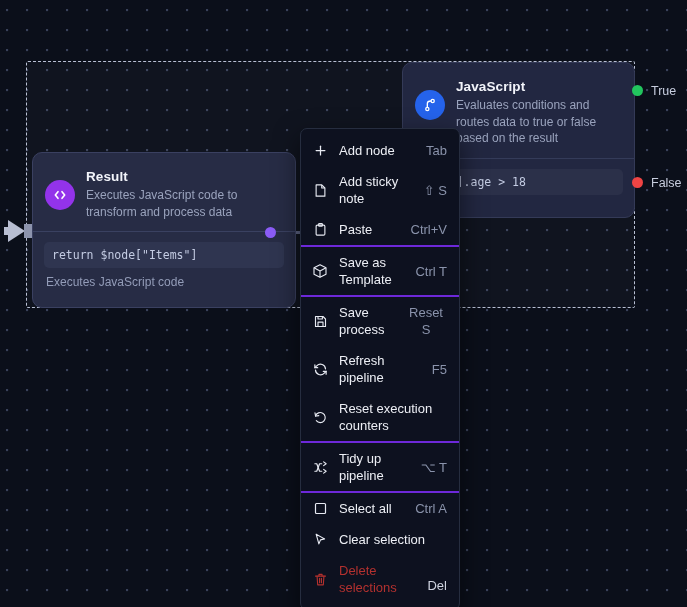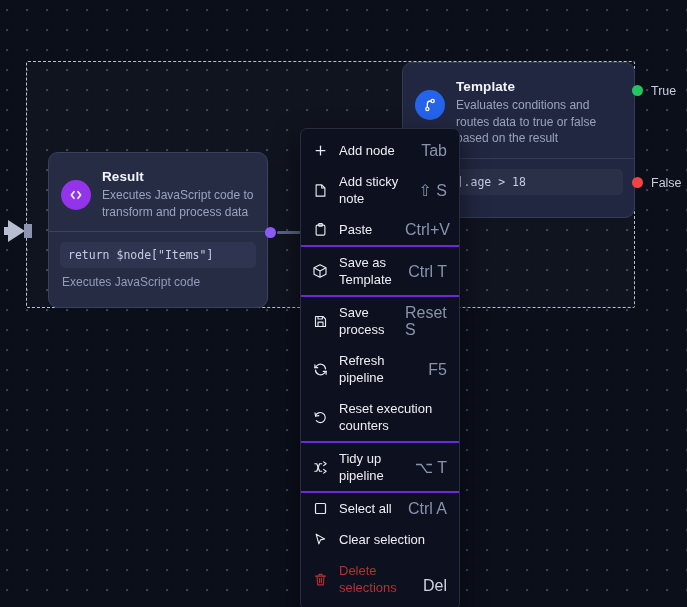--- a/index.html
+++ b/index.html
@@ -40,25 +40,24 @@
   .node {
     position: absolute;
     border-radius: 10px;
     box-sizing: border-box;
     background: #252a42;
     border: 1px solid #353b58;
   }
   .node.result {
     left: 32px;
     top: 152px;
-    width: 220px;
+    width: 264px;
     height: 156px;
     background: #272c45;
     border-color: #3a4060;
-    margin-left: 16px;
   }
   .node.condition {
     left: 402px;
     top: 62px;
     width: 233px;
     height: 156px;
     background: #222741;
     border-color: #343a57;
   }
 
@@ -214,23 +213,23 @@
   }
   .ctx-icon svg { display: block; }
   .ctx-label {
     flex: 1 1 auto;
     font-size: 13px;
     color: #edeff5;
     line-height: 17px;
   }
   .ctx-key {
     flex: 0 0 auto;
-    font-size: 16px;
+    font-size: 13px;
     color: #8a93ab;
-    text-align: left;
+    text-align: center;
     line-height: 17px;
     max-width: 42px;
   }
   .ctx-item.danger .ctx-label { color: #b3312f; }
   .ctx-item.danger .ctx-icon  { color: #b3312f; }
   .ctx-item.danger .ctx-key   { color: #cfd4e0; margin-top: 12px; }
 </style>
 </head>
 <body>
 
@@ -270,21 +269,21 @@
   <div class="node condition">
     <div class="node-head">
       <div class="node-icon blue">
         <svg width="16" height="16" viewBox="0 0 24 24" fill="none" stroke="#ffffff" stroke-width="2" stroke-linecap="round" stroke-linejoin="round">
           <circle cx="8" cy="18" r="2.4"></circle>
           <circle cx="16" cy="6" r="2.4"></circle>
           <path d="M8 15.6 V 10 C 8 7 11 6 13.4 6"></path>
         </svg>
       </div>
       <div class="node-head-text">
-        <div class="node-title">Template</div>
+        <div class="node-title">JavaScript</div>
         <div class="node-desc">Evaluates conditions and routes data to true or false based on the result</div>
       </div>
     </div>
     <div class="node-divider"></div>
     <div class="node-body">
       <div class="code-chip">sult"].age &gt; 18</div>
     </div>
   </div>
   <div class="port green" style="left:632px; top:85px;"></div>
   <div class="port-label" style="left:651px; top:84px;">True</div>

